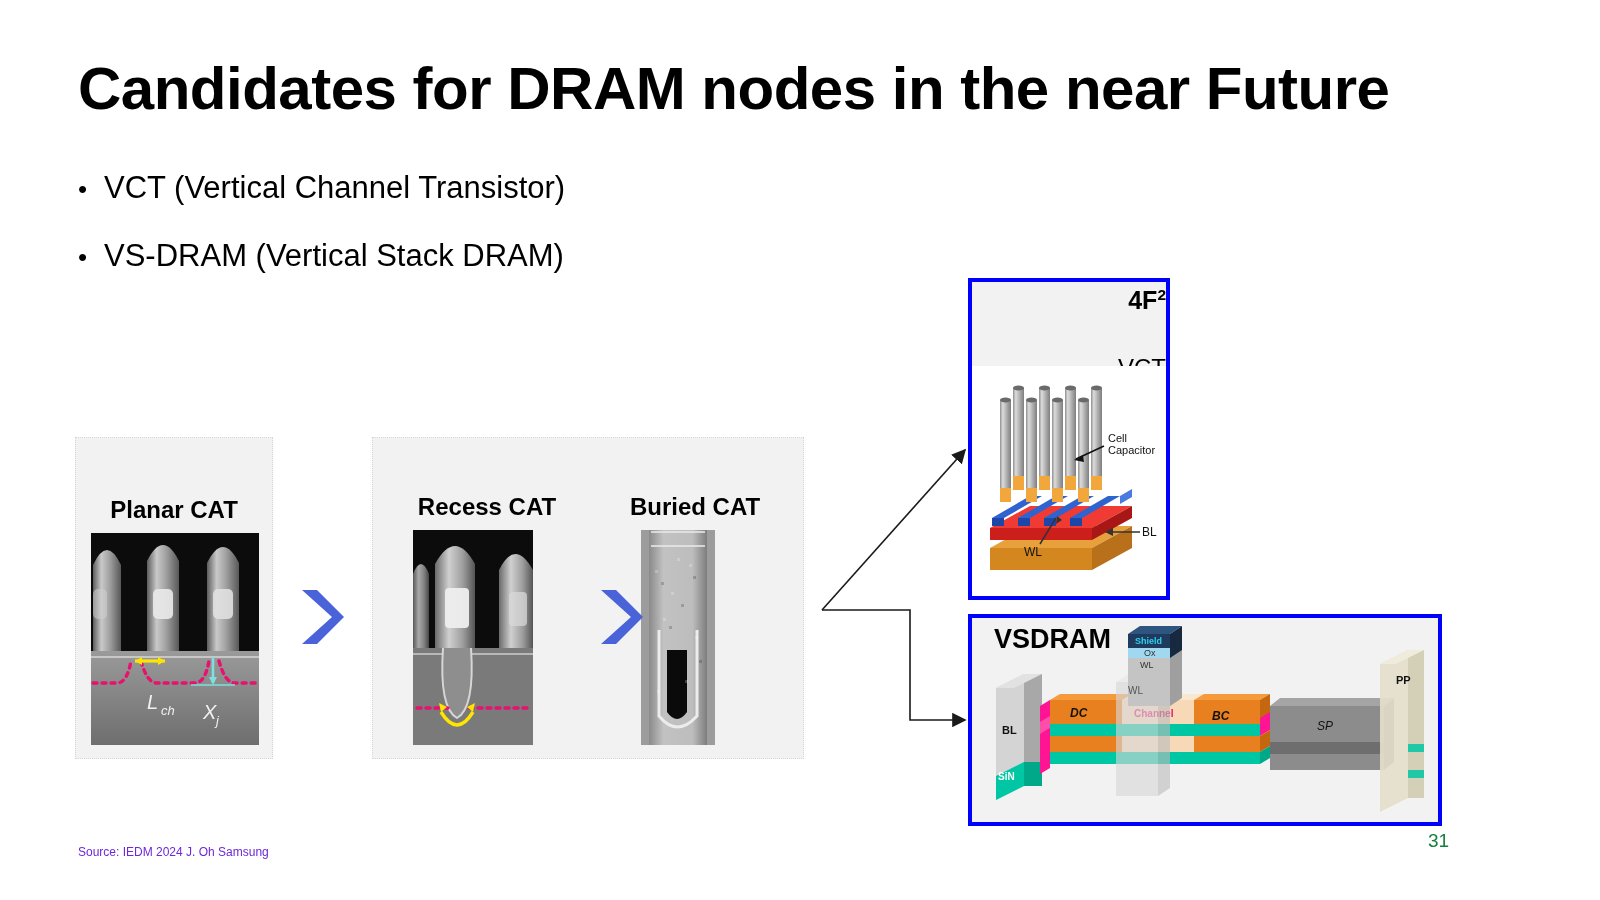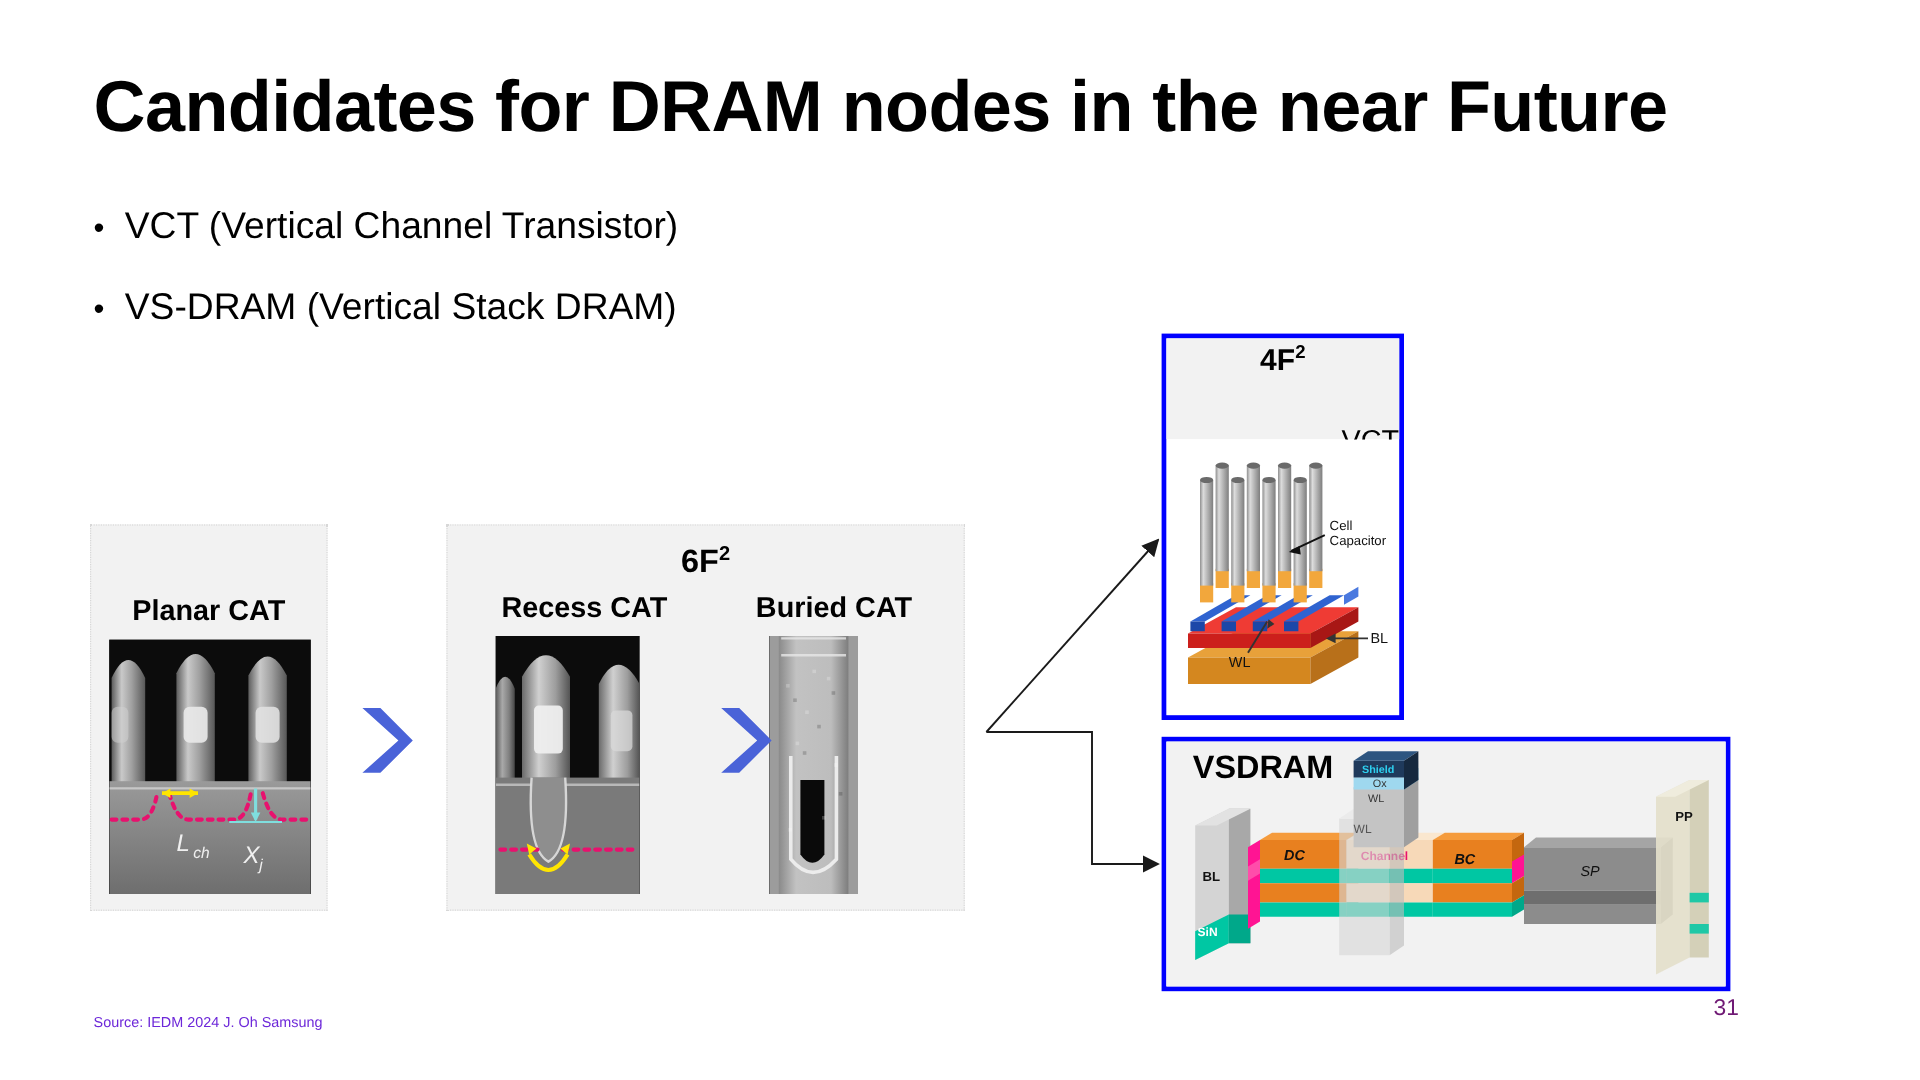--- a/index.html
+++ b/index.html
@@ -36,27 +36,27 @@
   #tem-buried{left:268px;top:92px;width:74px;height:215px;}
 
   
   .chev{position:absolute;width:46px;height:62px;}
 
   
   .bluebox{position:absolute;border:4px solid #0000ff;background:#ffffff;box-sizing:border-box;}
   #box-vct{left:968px;top:278px;width:202px;height:322px;}
   #box-vsd{left:968px;top:614px;width:474px;height:212px;}
   #vct-head{position:absolute;left:0;top:0;right:0;height:84px;background:#f2f2f2;}
-  #vct-4f2{position:absolute;width:100%;top:4px;text-align:center;font-size:25px;font-weight:bold;}
+  #vct-4f2{position:absolute;width:100%;top:4px;text-align:right;font-size:25px;font-weight:bold;}
   #vct-sub{position:absolute;width:100%;top:44px;text-align:right;font-size:24px;font-weight:400;margin-top:28px;}
   #vsd-title{position:absolute;left:22px;top:6px;font-size:27px;font-weight:bold;z-index:6;}
 
   
   #source{position:absolute;left:78px;top:845px;font-size:12px;color:#6d28d9;}
-  #pageno{position:absolute;left:1428px;top:830px;font-size:19px;color:#701a75;}
+  #pageno{position:absolute;left:1428px;top:830px;font-size:19px;color:#15803d;}
 
   svg{display:block;}
   .lbl{font-family:"Liberation Sans",sans-serif;}
 </style>
 </head>
 <body>
 
 <div id="slide">
 
   <div id="title">Candidates for DRAM nodes in the near Future</div>
@@ -127,23 +127,20 @@
     </div>
   </div>
 
   <div class="chev" style="left:299px;top:586px;">
     <svg width="46" height="62" viewBox="0 0 46 62">
       <path d="M3 4 L33 31 L3 58 L18 58 L45 31 L18 4 Z" fill="#4a63d8"></path>
     </svg>
   </div>
 
   <div class="panel" id="panel-6f2">
-    <div class="panel-heading" id="h-6f2">
-      <span>6F</span><sup>2</sup>
-    </div>
     <div class="sub6" id="h-recess">Recess CAT</div>
     <div class="sub6" id="h-buried">Buried CAT</div>
 
     <div class="tem" id="tem-recess">
       <svg width="120" height="215" viewBox="0 0 120 215">
         <defs>
           <linearGradient id="rp" x1="0" y1="0" x2="1" y2="0">
             <stop offset="0%" stop-color="#6a6a6a"></stop>
               <stop offset="35%" stop-color="#d0d0d0"></stop>
             <stop offset="70%" stop-color="#9d9d9d"></stop>

